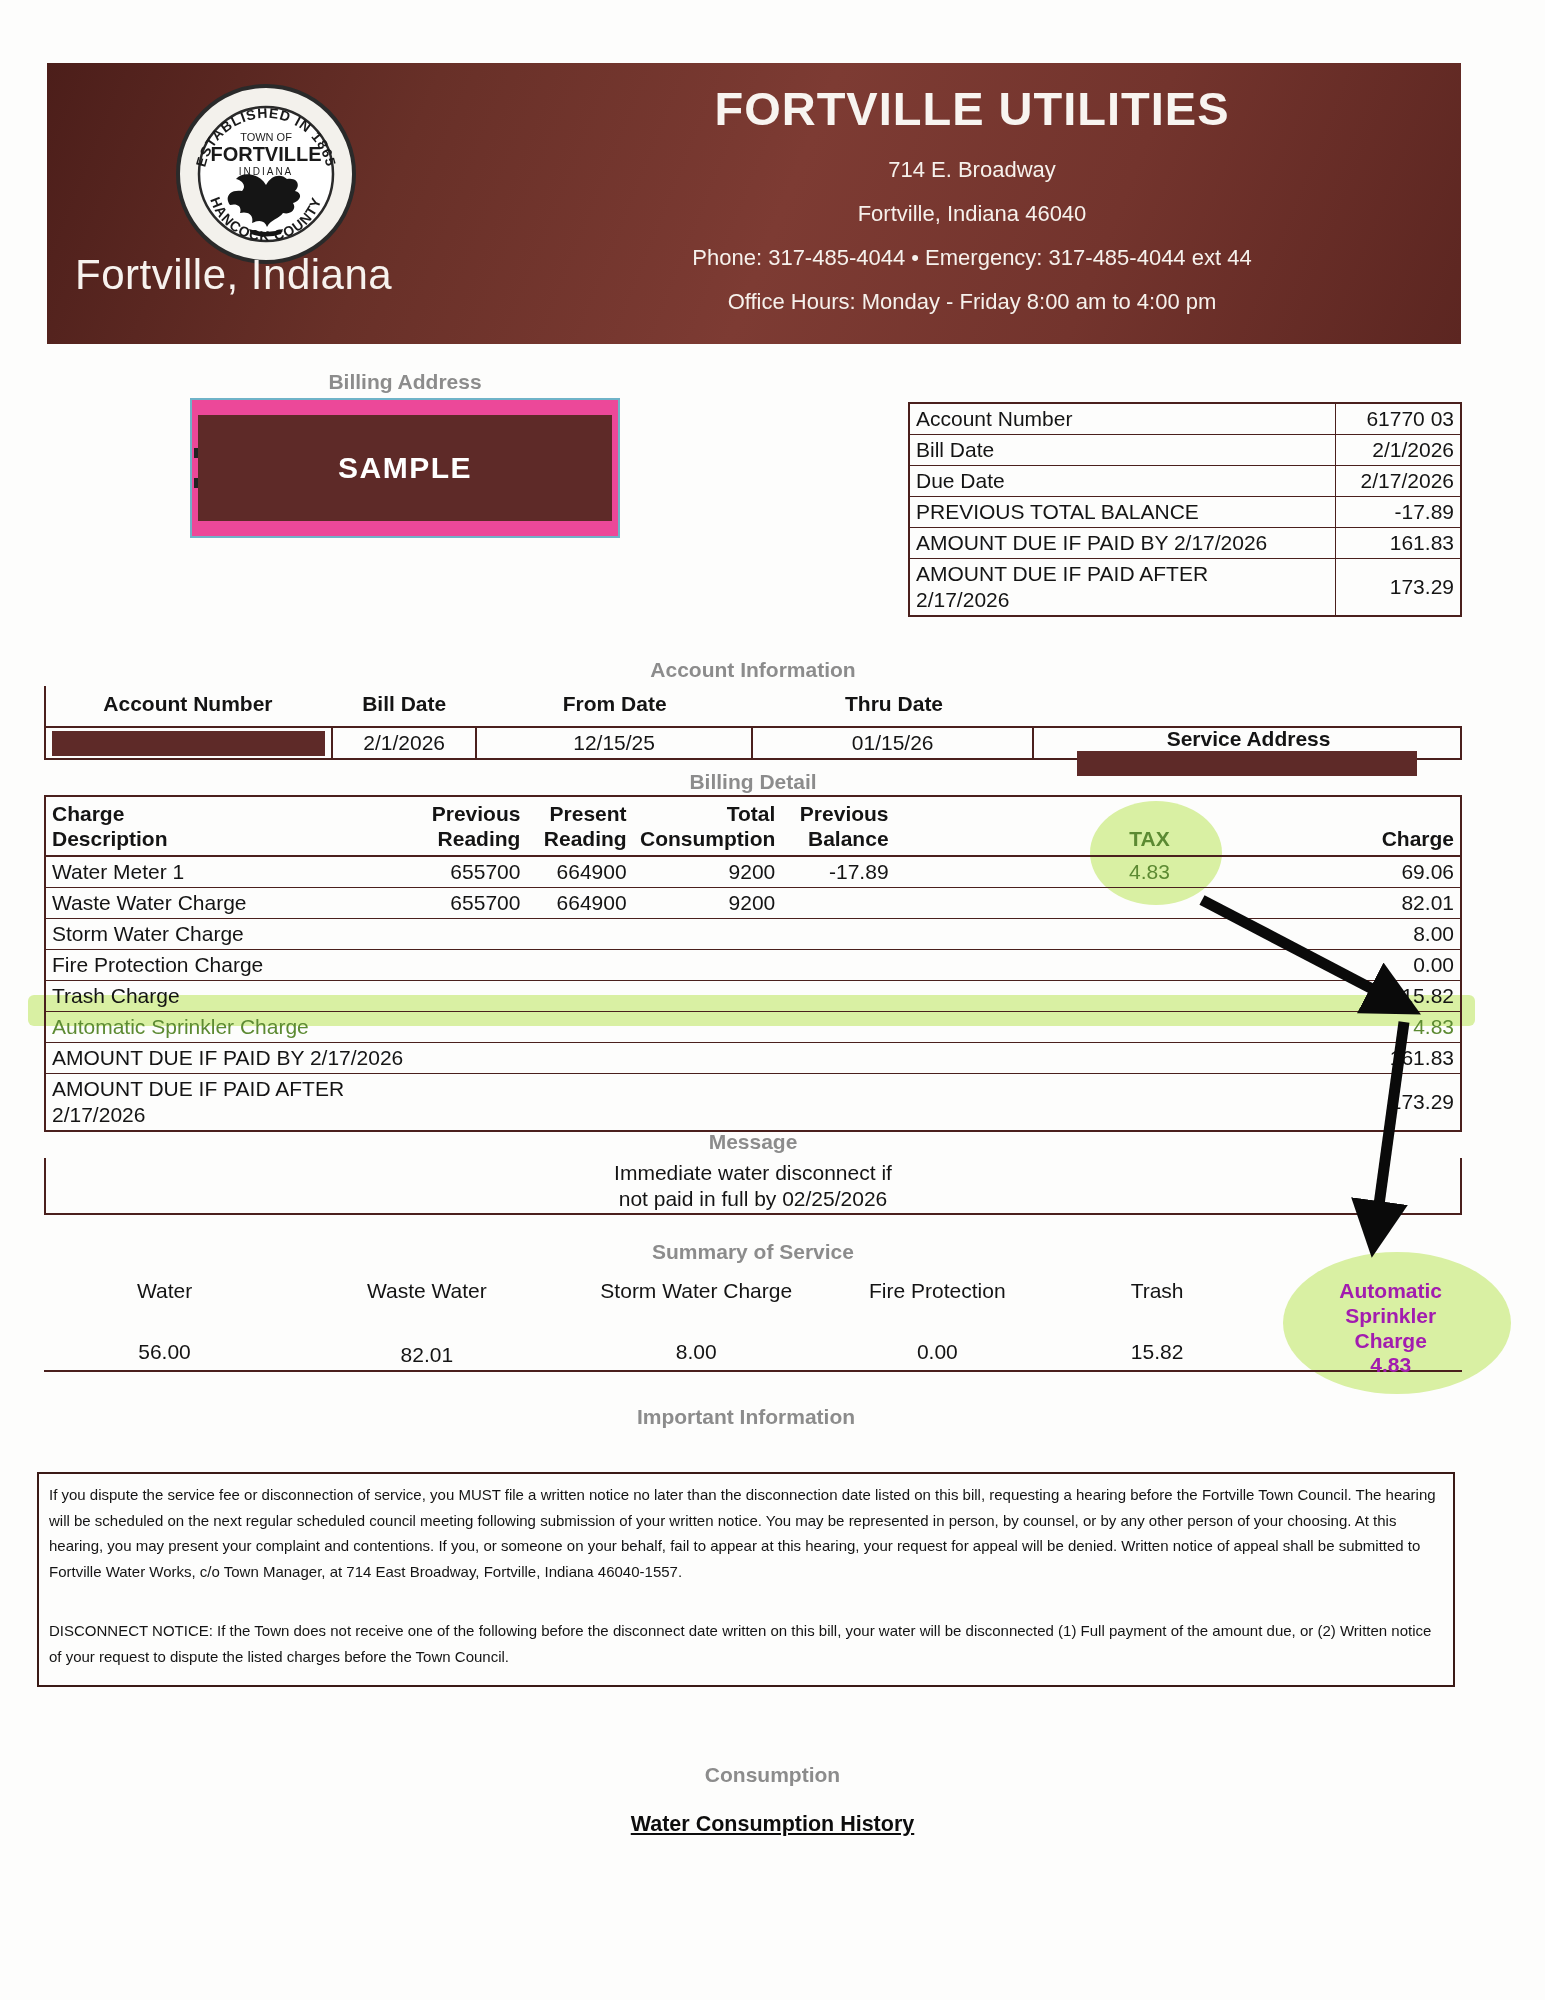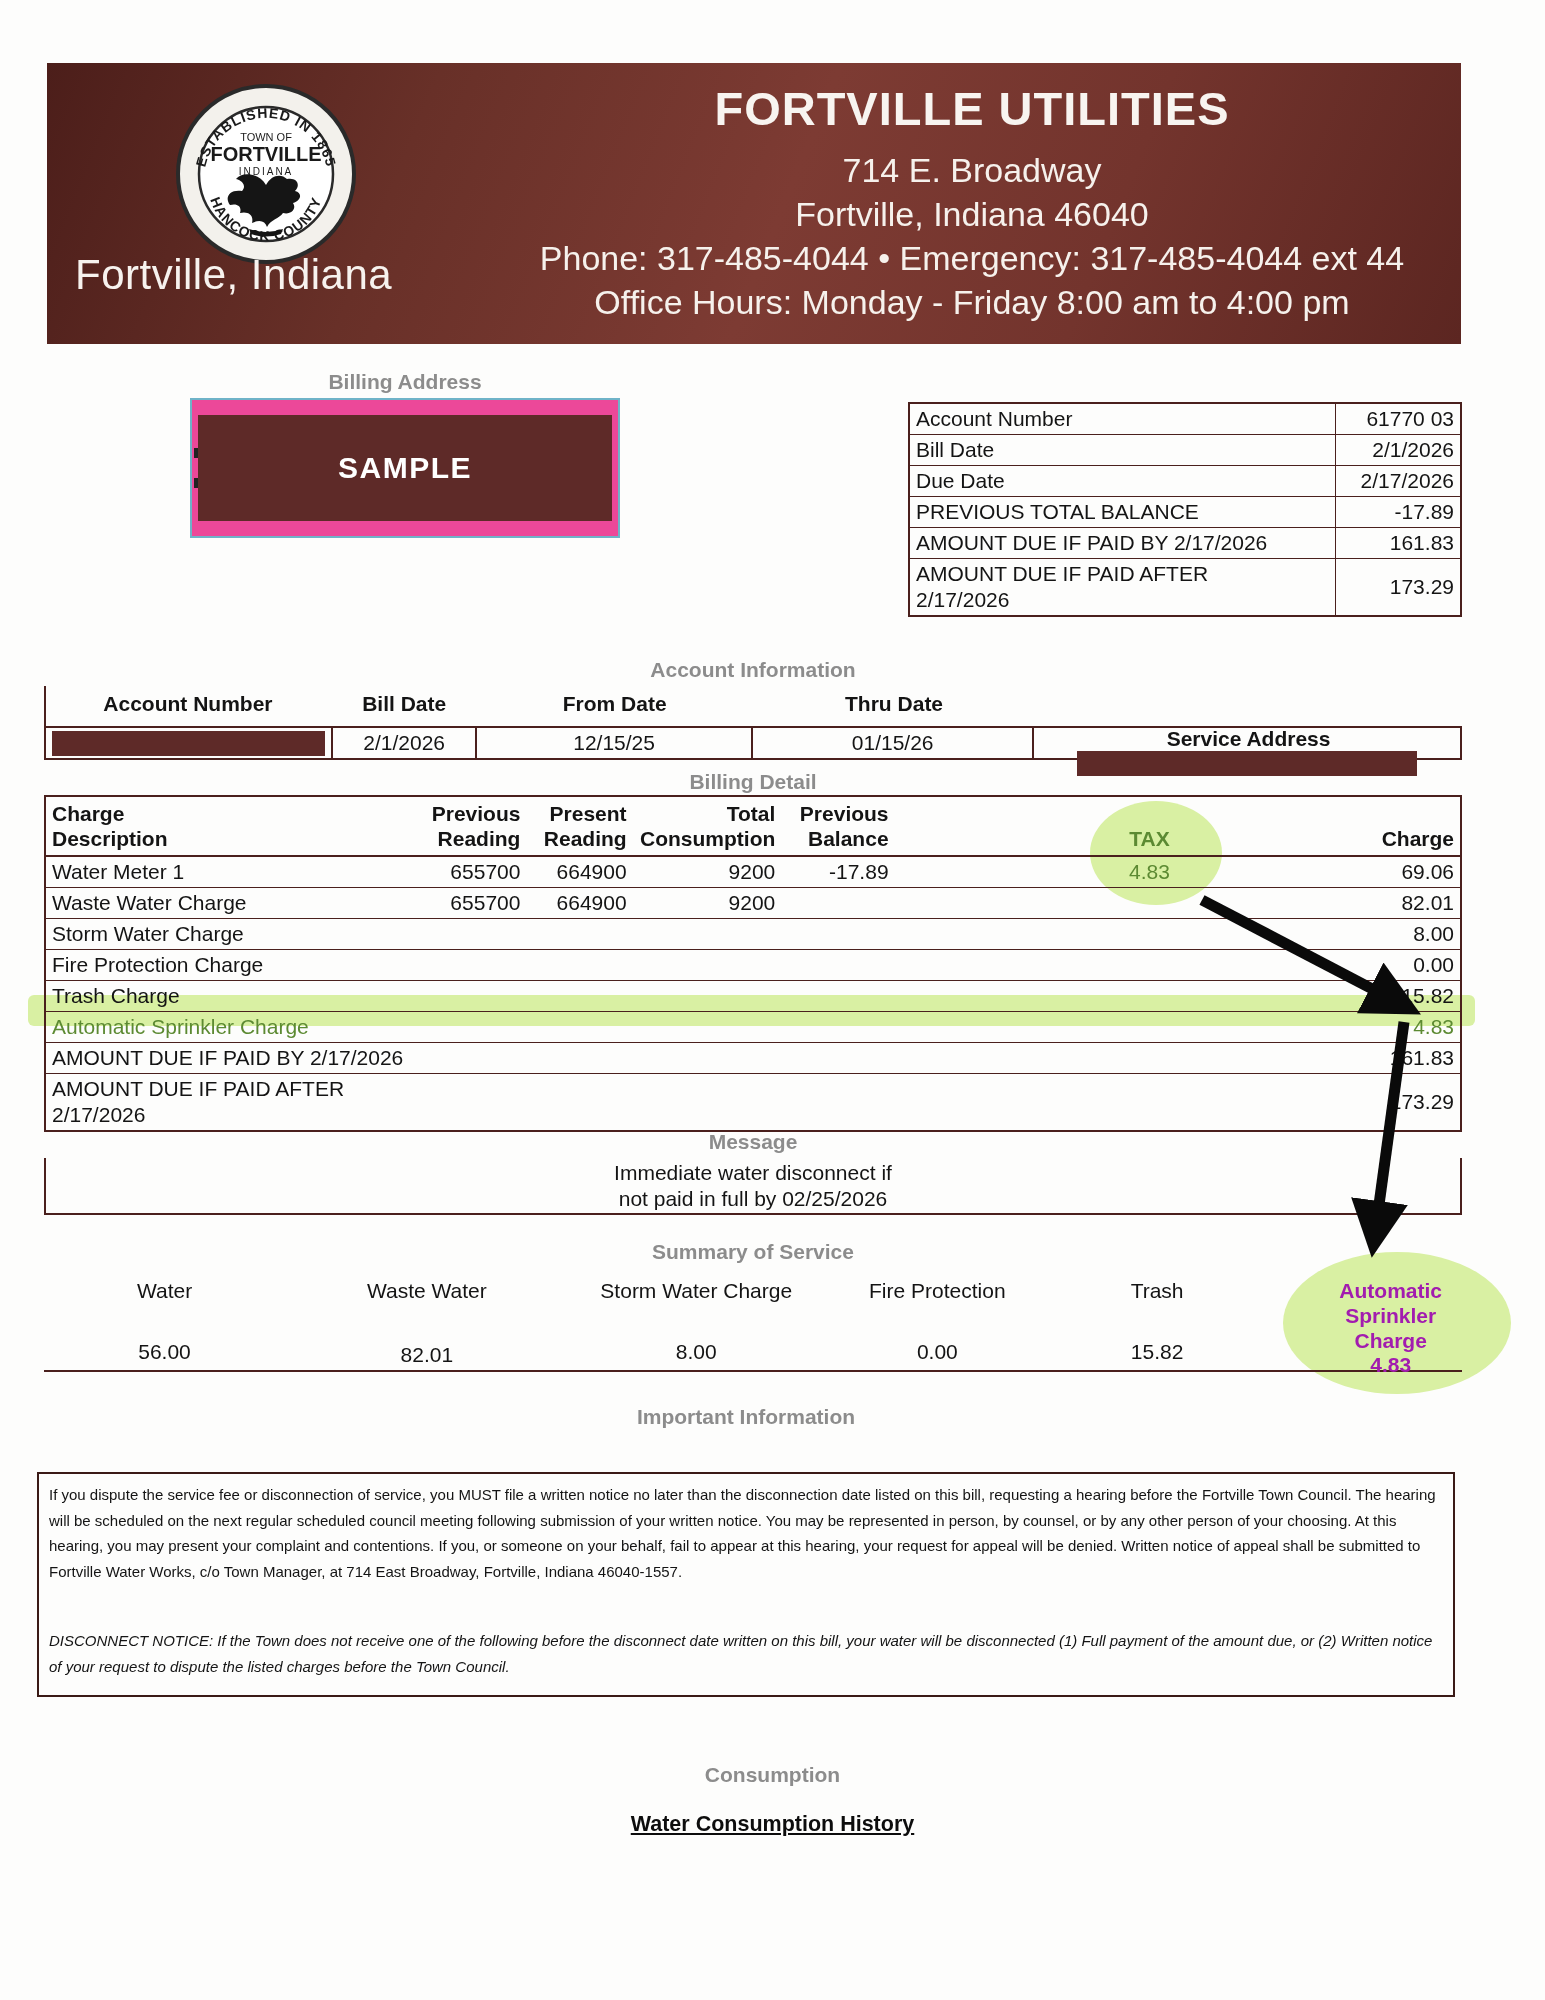--- a/index.html
+++ b/index.html
@@ -8,21 +8,21 @@
   .page { position:relative; width:1545px; height:2000px; background:#fdfdfc; overflow:hidden; }
 
   
   .banner { position:absolute; left:47px; top:63px; width:1414px; height:281px;
     background:linear-gradient(112deg,#4c1e1a 0%,#683028 26%,#7d3b33 52%,#73342d 74%,#5c2621 100%);
     color:#fff; }
   .logo { position:absolute; left:128px; top:20px; width:182px; height:182px; }
   .town-label { position:absolute; left:28px; top:188px; font-size:42px; letter-spacing:.5px; color:#f7f2ee; }
   .header-right { position:absolute; left:455px; top:18px; width:940px; text-align:center; }
   .org-name { font-size:47px; letter-spacing:1px; font-weight:bold; margin-bottom:12px; color:#f8f4f0; }
-  .hdr-line { font-size:34px; line-height:44px; color:#f6f1ec; }
+  .hdr-line { font-size:22px; line-height:44px; color:#f6f1ec; }
 
   
   .sec-title { position:absolute; color:#8c8c8c; font-weight:bold; font-size:21px; text-align:center; }
 
   
   .addr-box { position:absolute; left:190px; top:398px; width:430px; height:140px;
     border:2px solid #6fb3c8; background:#ec4899; }
   .addr-redaction { position:absolute; left:6px; right:6px; top:15px; bottom:15px;
     background:#5e2a28; display:flex; align-items:center; justify-content:center; }
   .addr-redaction span { color:#fff; font-weight:bold; font-size:30px; letter-spacing:1.5px; }
@@ -81,21 +81,21 @@
   .sos-c1 { width:17%; } .sos-c2 { width:20%;gap:40px; } .sos-c3 { width:18%; }
   .sos-c4 { width:16%; } .sos-c5 { width:15%; } .sos-c6 { width:14%; transform:translateX(28px); }
   .sos-label { white-space:pre-line; line-height:25px; }
   .sos-c6 .sos-label, .sos-c6 .sos-value { color:#a21caf;font-weight:bold; }
   .sos-ellipse { position:absolute; left:1283px; top:1252px; width:228px; height:142px;
     background:#d9f0a3; border-radius:50%; z-index:1; }
 
   
   .info-box { position:absolute; left:37px; top:1472px; width:1418px;
     border:2px solid #3a1a16; padding:8px 10px 16px 10px; font-size:15px; line-height:25.5px; }
-  .info-box p + p { margin-top:44px;font-style:italic; }
+  .info-box p + p { margin-top:34px; }
 
   
   .history-link { position:absolute; left:0; width:1545px; top:1812px; text-align:center;
     font-size:21.5px; font-weight:bold; text-decoration:underline; color:#0d0d0d; }
 
   
   .arrows { position:absolute; left:0; top:0; z-index:5; pointer-events:none; }
 </style>
 </head>
 <body>

